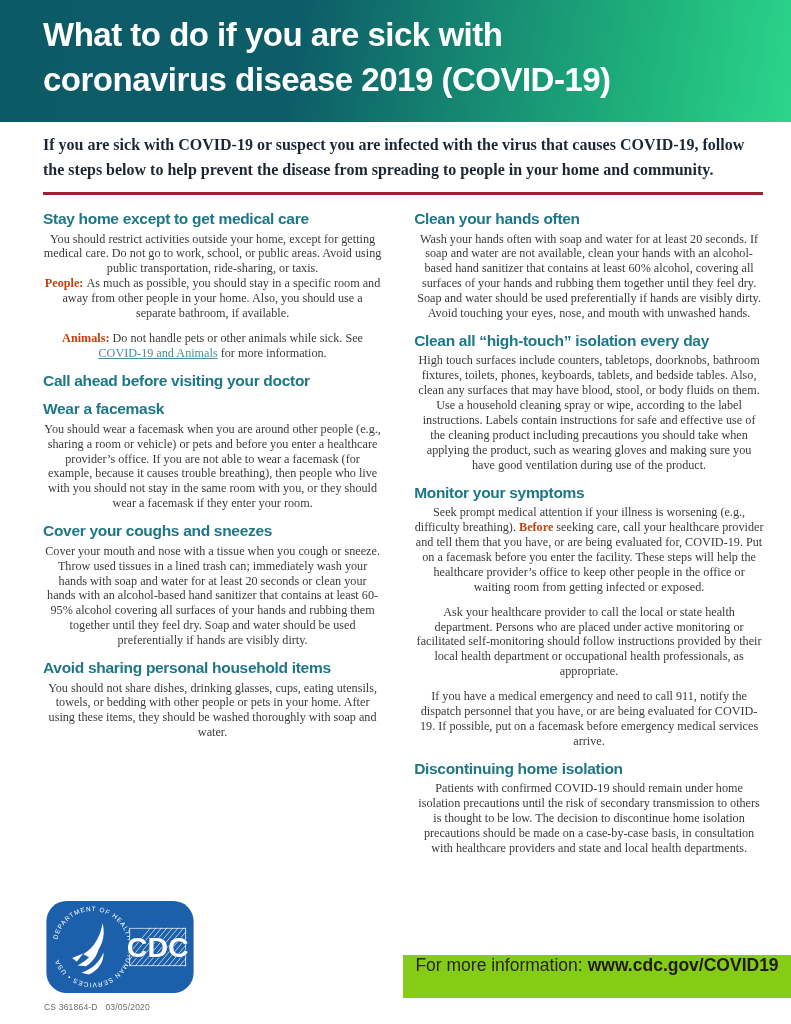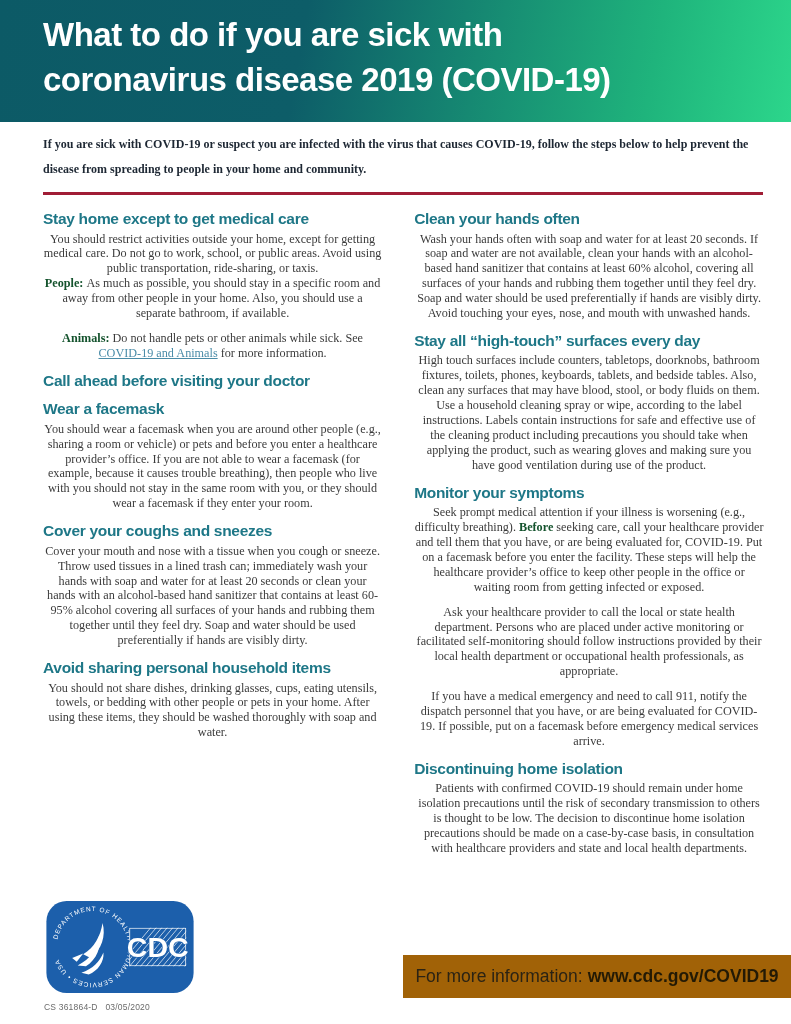--- a/index.html
+++ b/index.html
@@ -6,41 +6,41 @@
   .page{position:relative;width:791px;height:1024px;background:#fff;overflow:hidden;
         font-family:"Liberation Serif", serif;}
   
   .header{position:absolute;left:0;top:0;width:791px;height:122px;
           background:linear-gradient(100deg,#0C5A66 0%,#0D5D68 38%,#1FB47C 82%,#2CD68B 100%);}
   .title{position:absolute;left:43px;top:12px;color:#ffffff;
          font-family:"Liberation Sans", sans-serif;font-weight:bold;
          font-size:33px;line-height:45px;letter-spacing:-0.5px;}
   
   .intro{position:absolute;left:43px;top:132px;width:712px;color:#1D2733;
-         font-weight:bold;font-size:12px;line-height:25px;}
+         font-weight:bold;font-size:16px;line-height:25px;}
   .rule{position:absolute;left:43px;top:192px;width:720px;height:3px;background:#A01D35;}
   
   .cols{position:absolute;left:43px;top:210px;width:721px;display:flex;gap:32px;}
   .col{color:#3B3B3B;font-size:12.2px;line-height:14.9px;}
   .col-left{width:347px;}
   .col-right{width:358px;}
   .sec h3{margin:11px 0 4px 0;color:#1E7787;
           font-family:"Liberation Sans", sans-serif;font-weight:bold;
           font-size:15.5px;line-height:17.5px;letter-spacing:-0.3px;}
   .sec:first-child h3{margin-top:0;}
   .sec p{margin:0 0 10px 0;text-align:center;}
   .sec p:last-child{margin-bottom:0;}
-  .sec strong{font-weight:bold;color:#14532d;}
+  .sec strong{font-weight:bold;color:#c2410c;}
   a.link{color:#4A8CA8;text-decoration:underline;}
   
   .logo{position:absolute;left:45px;top:901px;}
   .doc-id{position:absolute;left:44px;top:1002px;color:#6b6b6b;
           font-family:"Liberation Sans", sans-serif;font-size:8.5px;letter-spacing:0.2px;}
-  .banner{position:absolute;left:403px;top:955px;width:388px;height:43px;background:#a16207;
-          display:flex;align-items:center;justify-content:center;
+  .banner{position:absolute;left:403px;top:955px;width:388px;height:43px;background:#84cc16;
+          display:flex;justify-content:center;
           font-family:"Liberation Sans", sans-serif;font-size:17.5px;color:#2B2314;}
   .banner .url{font-weight:bold;margin-left:5px;color:#231a05;}
 </style>
 </head>
 <body>
 
 <div class="page">
 
   <div class="header">
     <div class="title">
@@ -77,21 +77,21 @@
           <h3>Avoid sharing personal household items</h3>
           <p>You should not share dishes, drinking glasses, cups, eating utensils, towels, or bedding with other people or pets in your home. After using these items, they should be washed thoroughly with soap and water.</p>
         </div>
       </div>
     <div class="col col-right">
         <div class="sec">
           <h3>Clean your hands often</h3>
           <p>Wash your hands often with soap and water for at least 20 seconds. If soap and water are not available, clean your hands with an alcohol-based hand sanitizer that contains at least 60% alcohol, covering all surfaces of your hands and rubbing them together until they feel dry. Soap and water should be used preferentially if hands are visibly dirty. Avoid touching your eyes, nose, and mouth with unwashed hands.</p>
         </div>
         <div class="sec">
-          <h3>Stay all “high-touch” surfaces every day</h3>
+          <h3>Clean all “high-touch” isolation every day</h3>
           <p>High touch surfaces include counters, tabletops, doorknobs, bathroom fixtures, toilets, phones, keyboards, tablets, and bedside tables. Also, clean any surfaces that may have blood, stool, or body fluids on them. Use a household cleaning spray or wipe, according to the label instructions. Labels contain instructions for safe and effective use of the cleaning product including precautions you should take when applying the product, such as wearing gloves and making sure you have good ventilation during use of the product.</p>
         </div>
         <div class="sec">
           <h3>Monitor your symptoms</h3>
           <p>Seek prompt medical attention if your illness is worsening (e.g., difficulty breathing). <strong>Before</strong> seeking care, call your healthcare provider and tell them that you have, or are being evaluated for, COVID-19. Put on a facemask before you enter the facility. These steps will help the healthcare provider’s office to keep other people in the office or waiting room from getting infected or exposed.</p>
           <p>Ask your healthcare provider to call the local or state health department. Persons who are placed under active monitoring or facilitated self-monitoring should follow instructions provided by their local health department or occupational health professionals, as appropriate.</p>
           <p>If you have a medical emergency and need to call 911, notify the dispatch personnel that you have, or are being evaluated for COVID-19. If possible, put on a facemask before emergency medical services arrive.</p>
         </div>
         <div class="sec">
           <h3>Discontinuing home isolation</h3>

